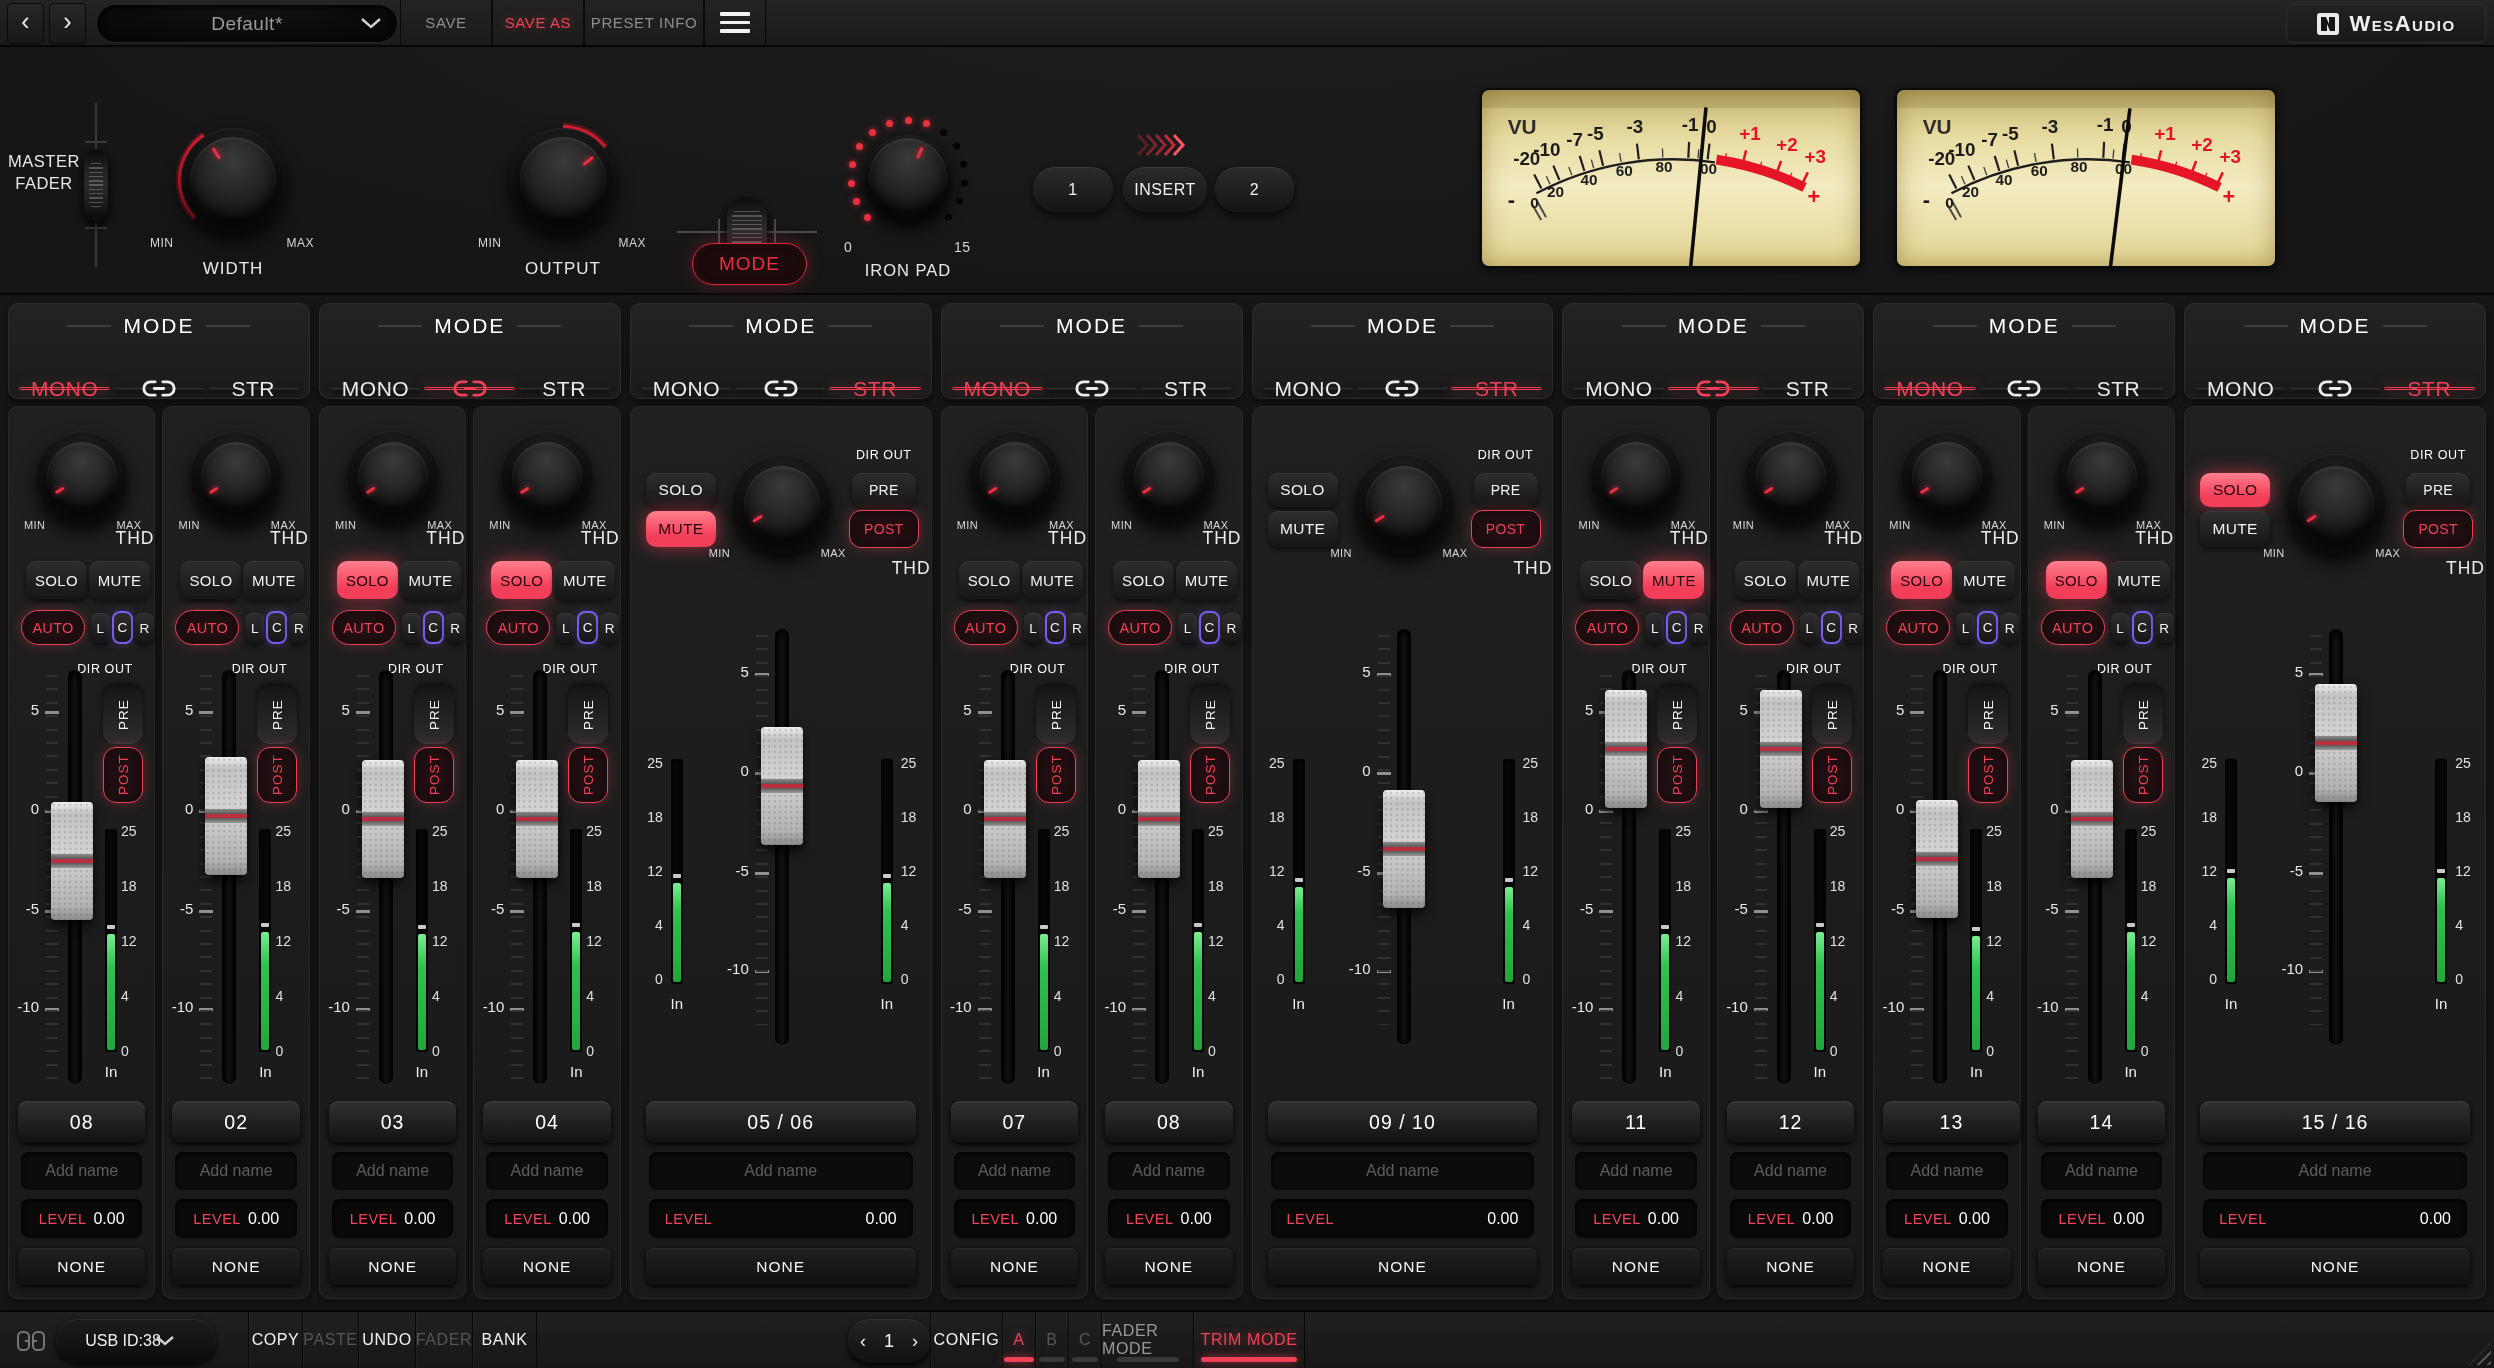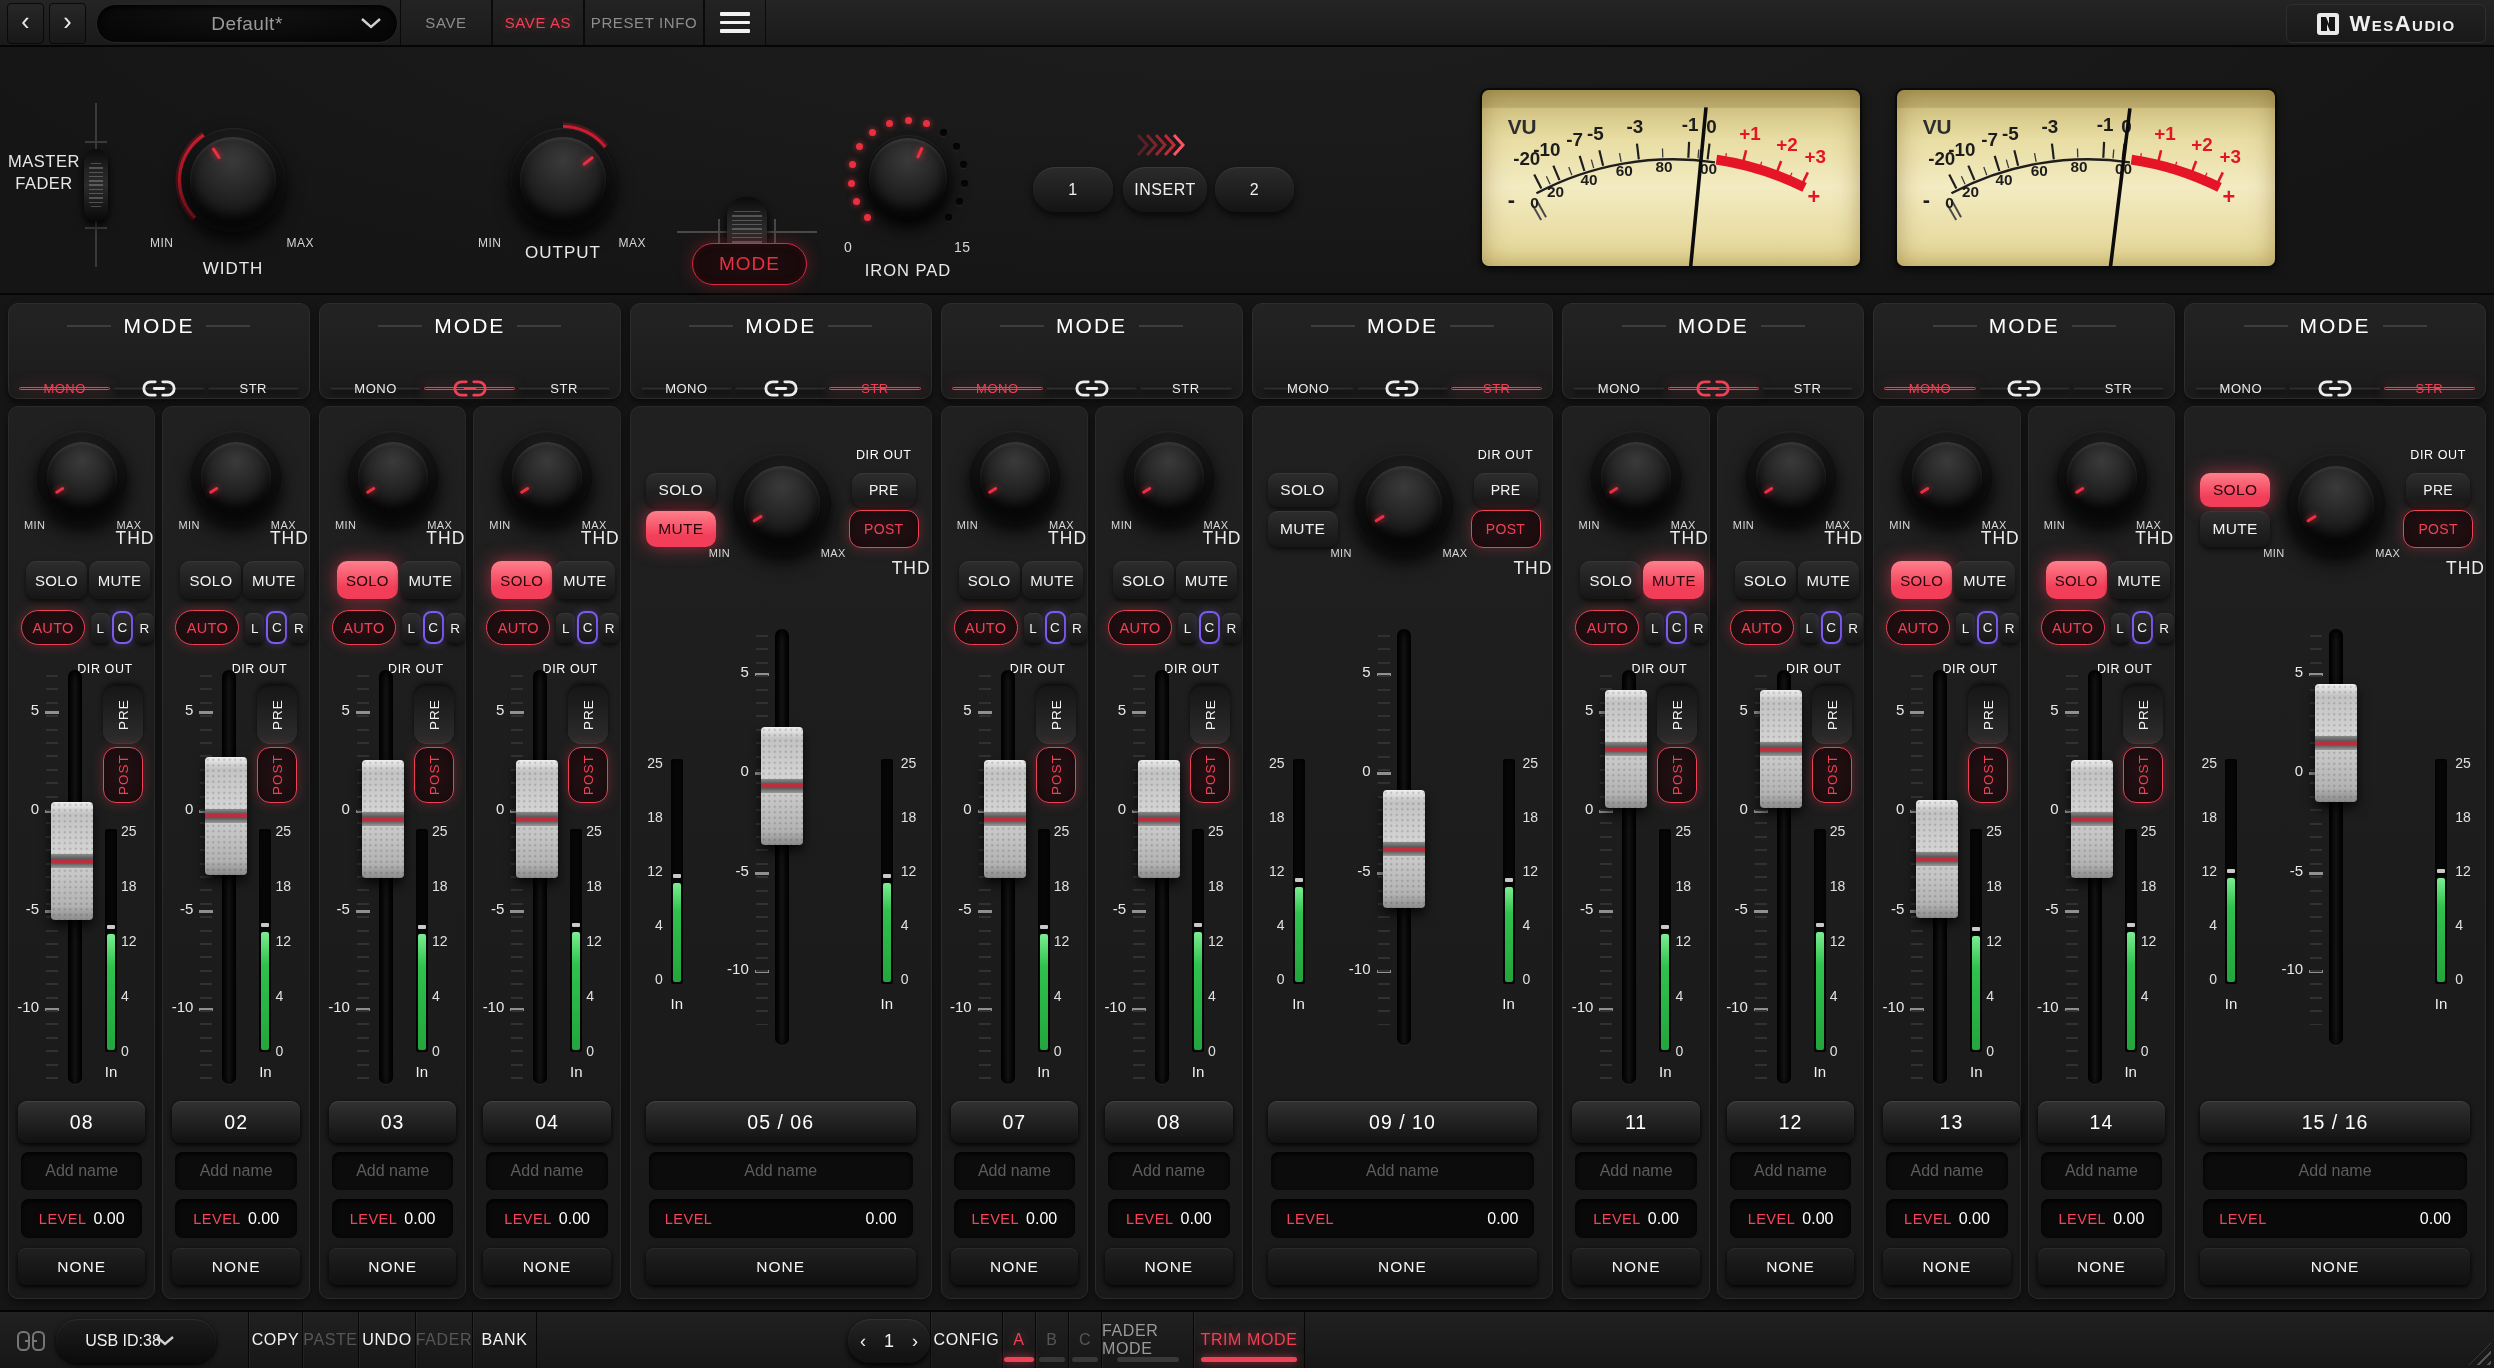--- a/index.html
+++ b/index.html
@@ -51,21 +51,21 @@
 .vu{position:absolute;width:382px;height:180px;border-radius:9px;border:2px solid #0a0a0a;overflow:hidden;background:linear-gradient(180deg,#c7b573,#e8dda3 28%,#f3ebc2 55%,#e3d593);box-shadow:inset 0 0 24px rgba(122,94,28,.5),0 3px 8px rgba(0,0,0,.55);}
 .vu svg{position:absolute;inset:0;}
 
 
 #channels{position:absolute;top:295px;left:0;right:0;bottom:58px;display:flex;gap:9px;padding:8px 8px 11px;text-decoration:underline;}
 .group{flex:1;display:flex;flex-direction:column;min-width:0;}
 .modebox{height:96px;position:relative;background:linear-gradient(#232323,#1b1b1b);border:1px solid #2d2d2d;border-radius:10px;margin-bottom:7px;box-shadow:0 4px 9px rgba(0,0,0,.5);}
 .mode-title{position:absolute;top:10px;left:0;right:0;display:flex;align-items:center;justify-content:center;gap:12px;color:#fff;font-size:21px;letter-spacing:2px;}
 .mode-line{width:44px;height:2px;background:#3d3d3d;}
 .mode-btns{position:absolute;left:10px;right:10px;top:46px;height:40px;display:flex;gap:3px;}
-.mode-btn{flex:1;border-radius:8px;background:linear-gradient(#2c2c2c,#151515);box-shadow:0 3px 6px rgba(0,0,0,.65),inset 0 1px 1px rgba(255,255,255,.07);display:flex;align-items:center;justify-content:center;color:#ececec;font-size:13px;letter-spacing:.5px;border:1.5px solid transparent;margin-top:37px;}
+.mode-btn{flex:1;border-radius:8px;background:linear-gradient(#2c2c2c,#151515);box-shadow:0 3px 6px rgba(0,0,0,.65),inset 0 1px 1px rgba(255,255,255,.07);display:flex;align-items:center;justify-content:center;color:#ececec;font-size:21px;letter-spacing:.5px;border:1.5px solid transparent;margin-top:37px;}
 .mode-btn.active{border-color:#ef4156;color:#ef4156;background:radial-gradient(ellipse at center,#2a1317,#180a0c);box-shadow:0 0 16px rgba(239,65,86,.35),inset 0 0 10px rgba(239,65,86,.14);}
 .striprow{flex:1;display:flex;gap:7px;}
 .strip{flex:1;position:relative;background:linear-gradient(#202020,#191919);border:1px solid #2a2a2a;border-radius:10px;box-shadow:0 4px 10px rgba(0,0,0,.5);}
 
 .pbtn{position:absolute;display:flex;align-items:center;justify-content:center;border-radius:10px;background:linear-gradient(#2d2d2d,#161616);box-shadow:0 3px 5px rgba(0,0,0,.6),inset 0 1px 1px rgba(255,255,255,.06);color:#f2f2f2;letter-spacing:.3px;}
 .pbtn.on-outline{border:1.5px solid #ef4156;color:#ef4156;background:radial-gradient(ellipse at center,#241114,#170a0c);box-shadow:0 0 13px rgba(239,65,86,.3);}
 .pbtn.on-fill{background:linear-gradient(#ff7f8c,#f23e58 70%);color:#26060b;box-shadow:0 0 18px rgba(242,62,88,.6);}
 .pbtn.cbtn{border:2px solid #7c5bee;border-radius:8px;box-shadow:0 0 9px rgba(124,91,238,.35);}
 .vtx{writing-mode:vertical-rl;transform:rotate(180deg);letter-spacing:1px;}
 .klabel{position:absolute;font-size:11px;color:#d8d8d8;letter-spacing:.4px;}
@@ -171,21 +171,21 @@
                 <path d="M58.0,5.0 A53,53 0 0 1 99.8,25.4" stroke="#e41f33" stroke-width="4.2" fill="none"></path>
         </svg>
       <div class="kbezel" style="inset:6px"></div>
       <div class="kface" style="inset:15px"></div>
       <div class="kptr" style="transform:rotate(52deg)">
           <i style="margin-top:20px;height:13px"></i>
         </div>
     </div>
     <div class="minmax" style="left:478px;top:189px">MIN</div>
     <div class="minmax" style="left:606px;top:189px;text-align:right">MAX</div>
-    <div class="abs kcap" style="left:503px;top:196px;width:120px">OUTPUT</div>
+    <div class="abs kcap" style="left:503px;top:212px;width:120px">OUTPUT</div>
 
     <div class="abs" style="left:670px;top:142px;width:154px;height:86px">
       <div class="hf-line" style="top:42px"></div>
       <div class="hf-tick" style="left:48px;top:30px"></div>
       <div class="hf-tick" style="left:104px;top:30px"></div>
       <div class="hf-thumb" style="left:57px;top:8px">
           <div class="ridges"></div>
         </div>
     </div>
     <div class="pill" id="iron-btn" style="left:692px;top:196px;width:115px;height:42px">MODE</div>

